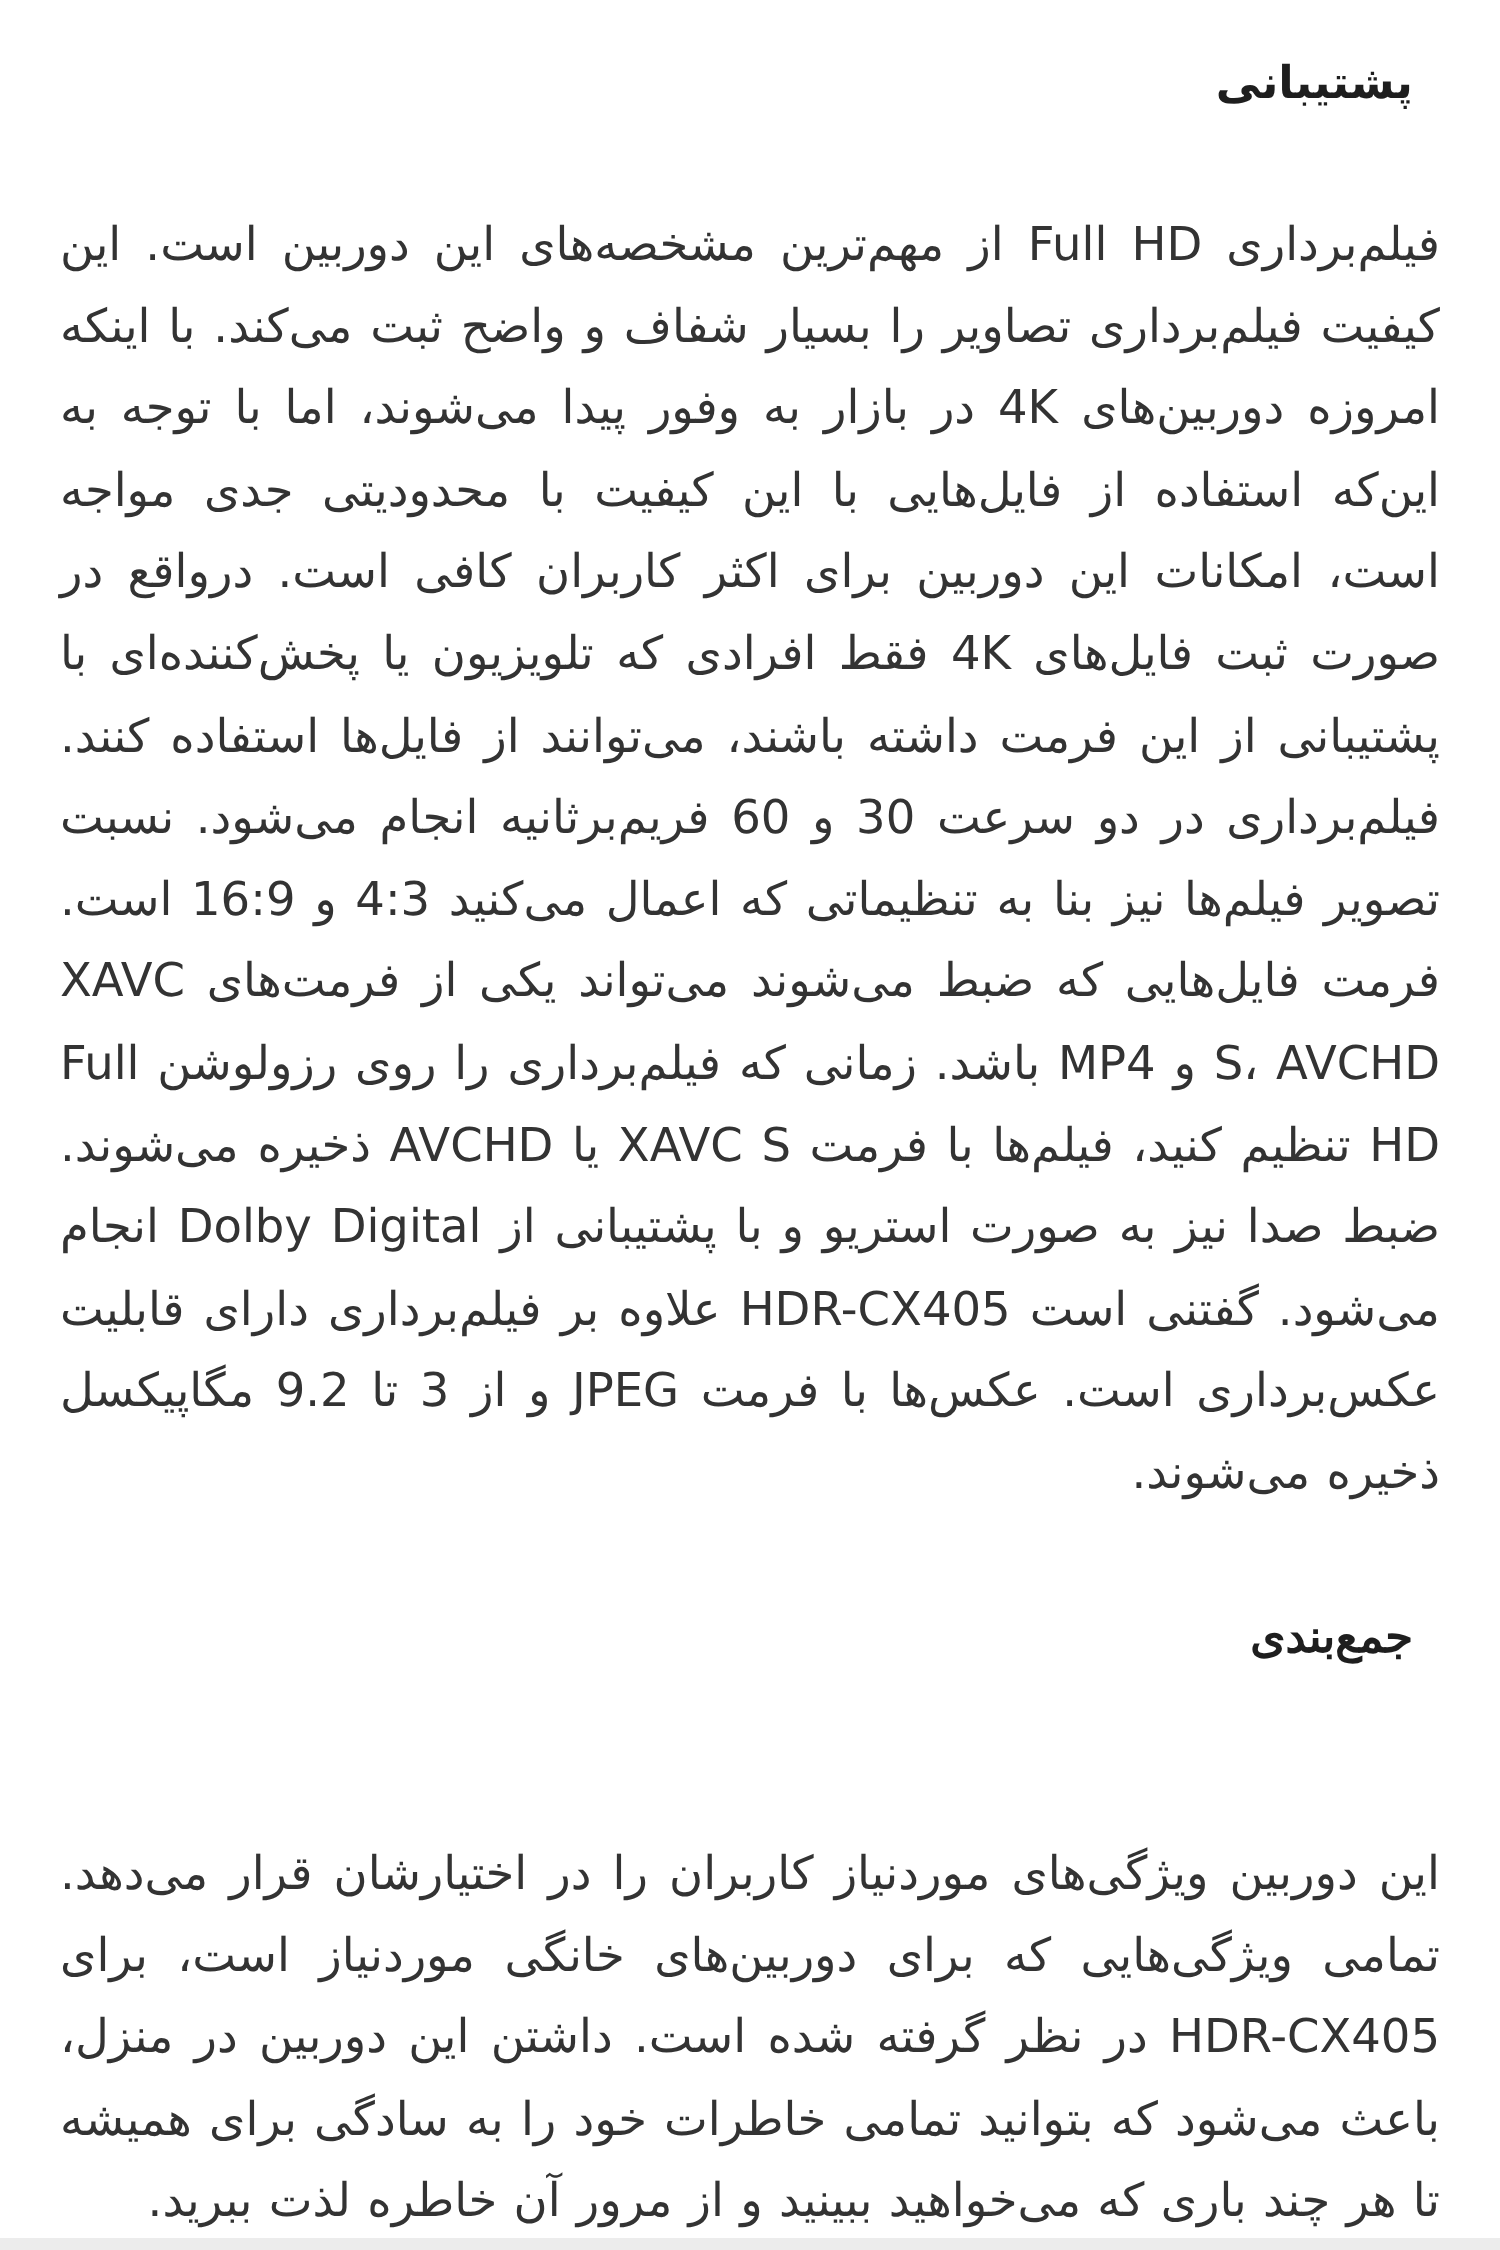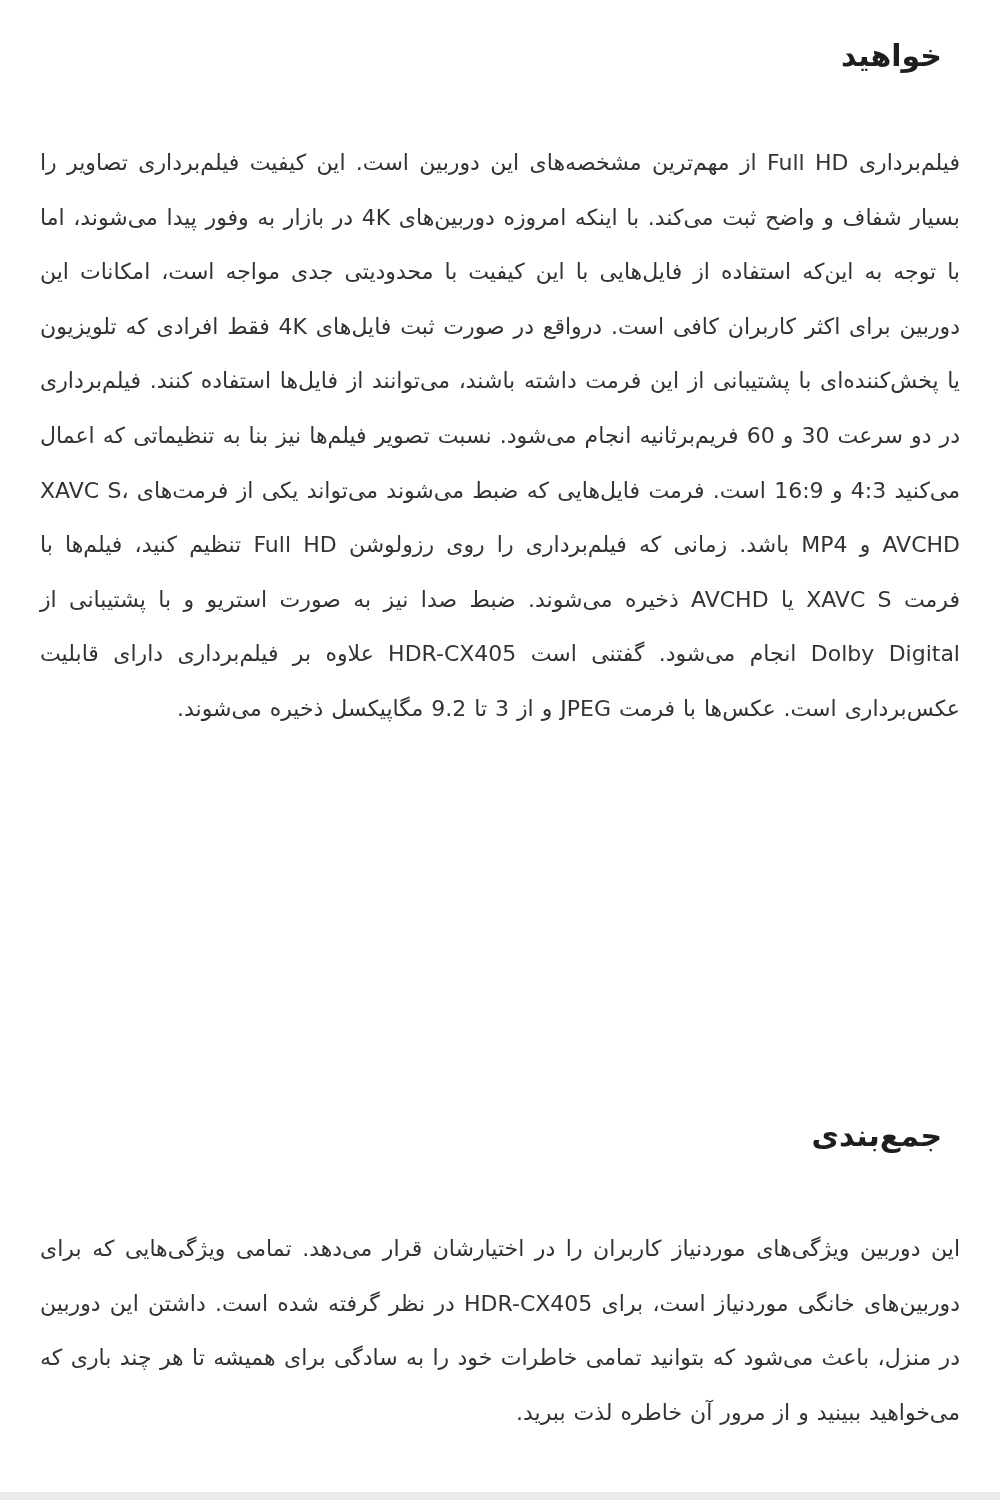--- a/index.html
+++ b/index.html
@@ -24,26 +24,26 @@
     }
     .section-title {
       font-size: 30px;
       font-weight: bold;
       color: #1e1e1e;
       margin: 0;
       padding-right: 18px;
       line-height: 40px;
     }
     .title-1 { position: absolute; top: 36px; right: 0; }
-    .title-2 { position: absolute; top: 1116px; right: 0; }
+    .title-2 { position: absolute; top: 1072px; right: 0; font-family: Liberation Serif, serif; }
     .paragraph {
       position: absolute;
       right: 0;
       left: 0;
-      font-size: 22px;
+      font-size: 31px;
       line-height: 54.6px;
       text-align: justify;
       text-align-last: right;
       color: #333333;
       margin: 0;
       word-spacing: 1px;
     }
     .p-1 { top: 136px; }
     .p-2 { top: 1222px; }
     .bottom-band {
@@ -52,20 +52,20 @@
       right: 0;
       bottom: 0;
       height: 8px;
       background: #ececec;
     }
   </style>
 </head>
 <body>
 
 <div class="article">
-  <h2 class="section-title title-1">خواهید</h2>
+  <h2 class="section-title title-1">پشتیبانی</h2>
   <p class="paragraph p-1">فیلم‌برداری Full HD از مهم‌ترین مشخصه‌های این دوربین است. این کیفیت فیلم‌برداری تصاویر را بسیار شفاف و واضح ثبت می‌کند. با اینکه امروزه دوربین‌های 4K در بازار به وفور پیدا می‌شوند، اما با توجه به این‌که استفاده از فایل‌هایی با این کیفیت با محدودیتی جدی مواجه است، امکانات این دوربین برای اکثر کاربران کافی است. درواقع در صورت ثبت فایل‌های 4K فقط افرادی که تلویزیون یا پخش‌کننده‌ای با پشتیبانی از این فرمت داشته باشند، می‌توانند از فایل‌ها استفاده کنند. فیلم‌برداری در دو سرعت 30 و 60 فریم‌برثانیه انجام می‌شود. نسبت تصویر فیلم‌ها نیز بنا به تنظیماتی که اعمال می‌کنید 4:3 و 16:9 است. فرمت فایل‌هایی که ضبط می‌شوند می‌تواند یکی از فرمت‌های XAVC S، AVCHD و MP4 باشد. زمانی که فیلم‌برداری را روی رزولوشن Full HD تنظیم کنید، فیلم‌ها با فرمت XAVC S یا AVCHD ذخیره می‌شوند. ضبط صدا نیز به صورت استریو و با پشتیبانی از Dolby Digital انجام می‌شود. گفتنی است HDR-CX405 علاوه بر فیلم‌برداری دارای قابلیت عکس‌برداری است. عکس‌ها با فرمت JPEG و از 3 تا 9.2 مگاپیکسل ذخیره می‌شوند.</p>
 
   <h2 class="section-title title-2">جمع‌بندی</h2>
   <p class="paragraph p-2">این دوربین ویژگی‌های موردنیاز کاربران را در اختیارشان قرار می‌دهد. تمامی ویژگی‌هایی که برای دوربین‌های خانگی موردنیاز است، برای HDR-CX405 در نظر گرفته شده است. داشتن این دوربین در منزل، باعث می‌شود که بتوانید تمامی خاطرات خود را به سادگی برای همیشه تا هر چند باری که می‌خواهید ببینید و از مرور آن خاطره لذت ببرید.</p>
 </div>
 
 <div class="bottom-band"></div>
 
 </body></html>

